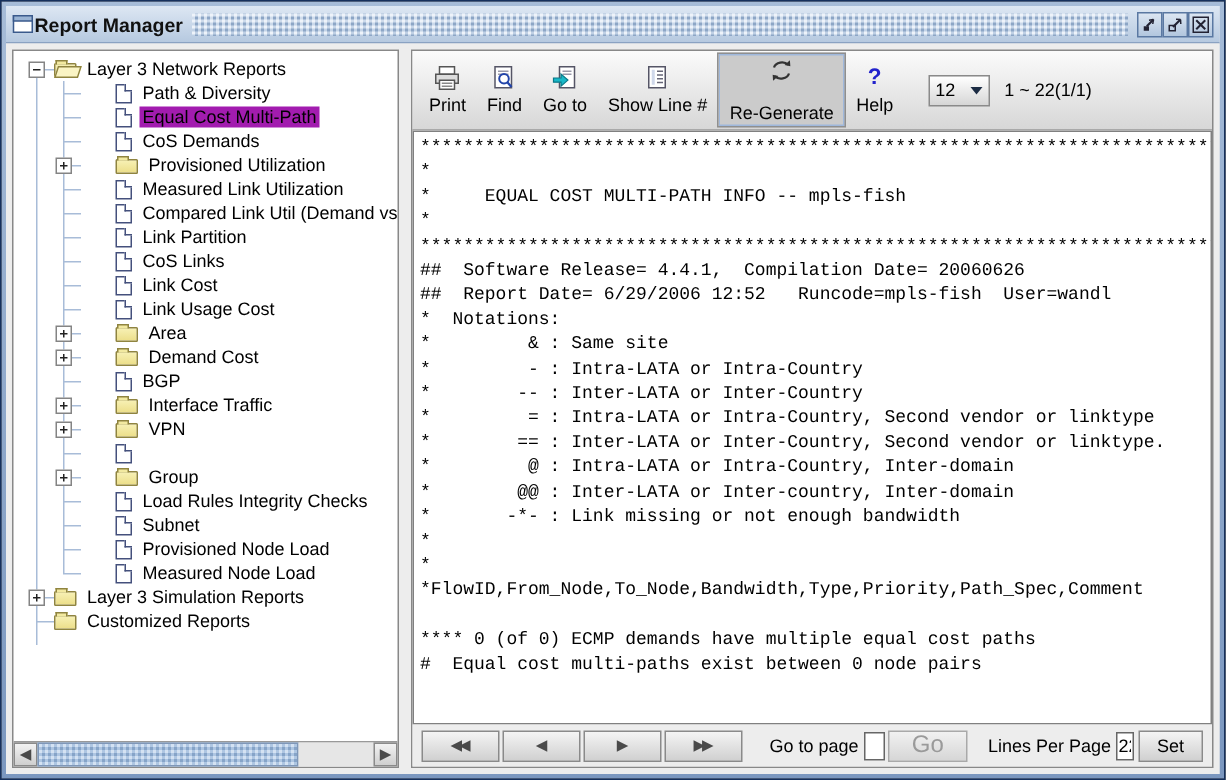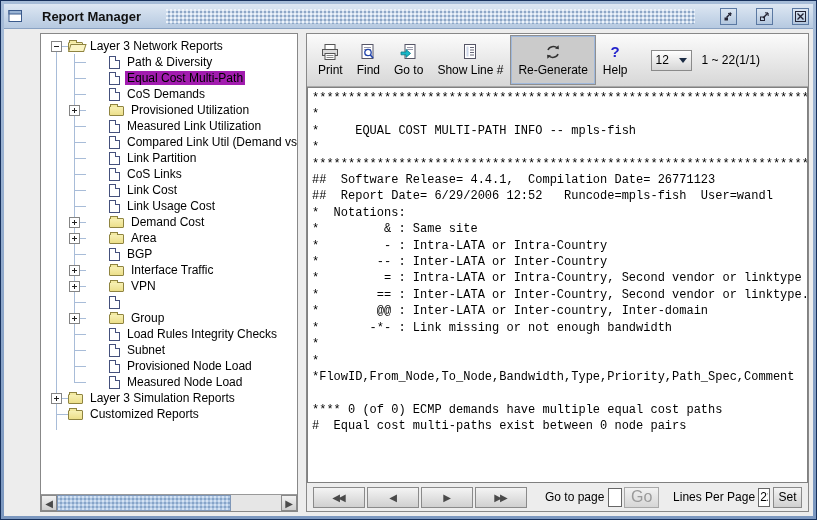--- a/index.html
+++ b/index.html
@@ -8,36 +8,36 @@
 
   
   .window { position:absolute; inset:0; width:817px; height:520px;
             border:1px solid #16305c;
             background:linear-gradient(180deg,#a6bcd8,#7b97bf);
             padding:3px; }
   .win-inner { width:100%; height:100%; background:#ededed; display:flex; flex-direction:column; }
 
   
   .titlebar { height:25px; flex:none; display:flex; align-items:center;
-              padding:0 4px; gap:19px;
+              padding:0 4px; gap:0;
               background:linear-gradient(180deg,#dde7f3,#b6c9e0);
               border-bottom:1px solid #8aa2c2; }
   .titlebar .title { font-size:13px; font-weight:bold; color:#111; white-space:nowrap; }
   .tb-texture { flex:1; height:15px; margin:0 6px;
       background-image:
         radial-gradient(circle at 1px 1px, #eef3fa 1px, transparent 1px),
         radial-gradient(circle at 3px 3px, #8da6c6 1px, transparent 1px);
       background-size:4px 4px; }
   .winbtn { width:17px; height:17px; flex:none; border:1px solid #5a78a2;
             background:linear-gradient(180deg,#dce6f2,#b2c6de);
             display:flex; align-items:center; justify-content:center; }
   .winbtn svg { display:block; }
 
   
-  .content { flex:1; display:flex; padding:4px; background:#ededed; min-height:0;margin-left:32px; }
+  .content { flex:1; display:flex; padding:4px; background:#ededed; min-height:0; }
 
   
   .tree-panel { width:258px; flex:none; border:1px solid #888;
                 background:#fff; display:flex; flex-direction:column; min-height:0; }
   .tree-scroll { flex:1; position:relative; overflow:hidden; padding-top:4px; }
   .tree-rows { position:relative; }
   .trunk { position:absolute; width:1px; background:#a8bcd8; }
   #trunk-root  { left:15px; top:14px; height:378px; }
   #trunk-child { left:33px; top:16px; height:328px; }
 
@@ -94,21 +94,21 @@
                  background:#ededed; min-width:0; min-height:0; }
 
   .toolbar { height:53px; flex:none; display:flex; align-items:center;
              padding:0 4px; background:linear-gradient(180deg,#fbfbfb,#d7d7d7);
              border-bottom:1px solid #a9a9a9; }
   .tbtn { display:flex; flex-direction:column; align-items:center; justify-content:center;
           gap:2px; height:46px; padding:2px 7px; border:none; background:transparent;
           font-family:"Liberation Sans", sans-serif; font-size:12px; color:#000; }
   .tbtn svg { display:block; }
   .tbtn.active { background:#cbcbcb; border:1px solid #8f8f8f;
-                 box-shadow:inset 0 0 0 1px #9fb8dc; height:50px; }
+                 box-shadow:inset 0 0 0 1px #9fb8dc; height:50px;justify-content:space-between; }
   .help-q { font-size:15px; font-weight:bold; color:#2222cc; height:18px; line-height:18px; }
 
   .combo { width:41px; height:21px; margin-left:16px; flex:none;
            border:1px solid #8a8a8a; background:linear-gradient(180deg,#fff,#d6d6d6);
            display:flex; align-items:center; justify-content:space-between;
            padding:0 4px; font-size:12px; }
   .combo-arrow { width:0; height:0; border-left:4px solid transparent;
                  border-right:4px solid transparent; border-top:5px solid #1c2c44; }
   .range-label { margin-left:10px; font-size:12px; white-space:nowrap; }
 
@@ -233,26 +233,26 @@
                 <span class="tlabel">Link Cost</span>
               </div>
               <div class="trow lv1 i-doc">
 
                 <span class="ticon"></span>
                 <span class="tlabel">Link Usage Cost</span>
               </div>
               <div class="trow lv1 i-folder e-plus">
                 <span class="exp"></span>
                 <span class="ticon"></span>
+                <span class="tlabel">Area</span>
+              </div>
+              <div class="trow lv1 i-folder e-plus">
+                <span class="exp"></span>
+                <span class="ticon"></span>
                 <span class="tlabel">Demand Cost</span>
-              </div>
-              <div class="trow lv1 i-folder e-plus">
-                <span class="exp"></span>
-                <span class="ticon"></span>
-                <span class="tlabel">Area</span>
               </div>
               <div class="trow lv1 i-doc">
 
                 <span class="ticon"></span>
                 <span class="tlabel">BGP</span>
               </div>
               <div class="trow lv1 i-folder e-plus">
                 <span class="exp"></span>
                 <span class="ticon"></span>
                 <span class="tlabel">Interface Traffic</span>
@@ -380,28 +380,29 @@
           <span class="range-label">1 ~ 22(1/1)</span>
         </div>
 
         <div class="report-area">
 
         <div class="rline">******************************************************************************************</div>
             <div class="rline">*</div>
             <div class="rline">*     EQUAL COST MULTI-PATH INFO -- mpls-fish</div>
             <div class="rline">*</div>
             <div class="rline">******************************************************************************************</div>
-            <div class="rline">##  Software Release= 4.4.1,  Compilation Date= 26771123</div>
+            <div class="rline">##  Software Release= 4.4.1,  Compilation Date= 20060626</div>
             <div class="rline">##  Report Date= 6/29/2006 12:52   Runcode=mpls-fish  User=wandl</div>
             <div class="rline">*  Notations:</div>
             <div class="rline">*         &amp; : Same site</div>
             <div class="rline">*         - : Intra-LATA or Intra-Country</div>
             <div class="rline">*        -- : Inter-LATA or Inter-Country</div>
             <div class="rline">*         = : Intra-LATA or Intra-Country, Second vendor or linktype</div>
             <div class="rline">*        == : Inter-LATA or Inter-Country, Second vendor or linktype.</div>
+            <div class="rline">*         @ : Intra-LATA or Intra-Country, Inter-domain</div>
             <div class="rline">*        @@ : Inter-LATA or Inter-country, Inter-domain</div>
             <div class="rline">*       -*- : Link missing or not enough bandwidth</div>
             <div class="rline">*</div>
             <div class="rline">*</div>
             <div class="rline">*FlowID,From_Node,To_Node,Bandwidth,Type,Priority,Path_Spec,Comment</div>
             <div class="rline"></div>
             <div class="rline">**** 0 (of 0) ECMP demands have multiple equal cost paths</div>
             <div class="rline">#  Equal cost multi-paths exist between 0 node pairs</div>
           </div>
 

